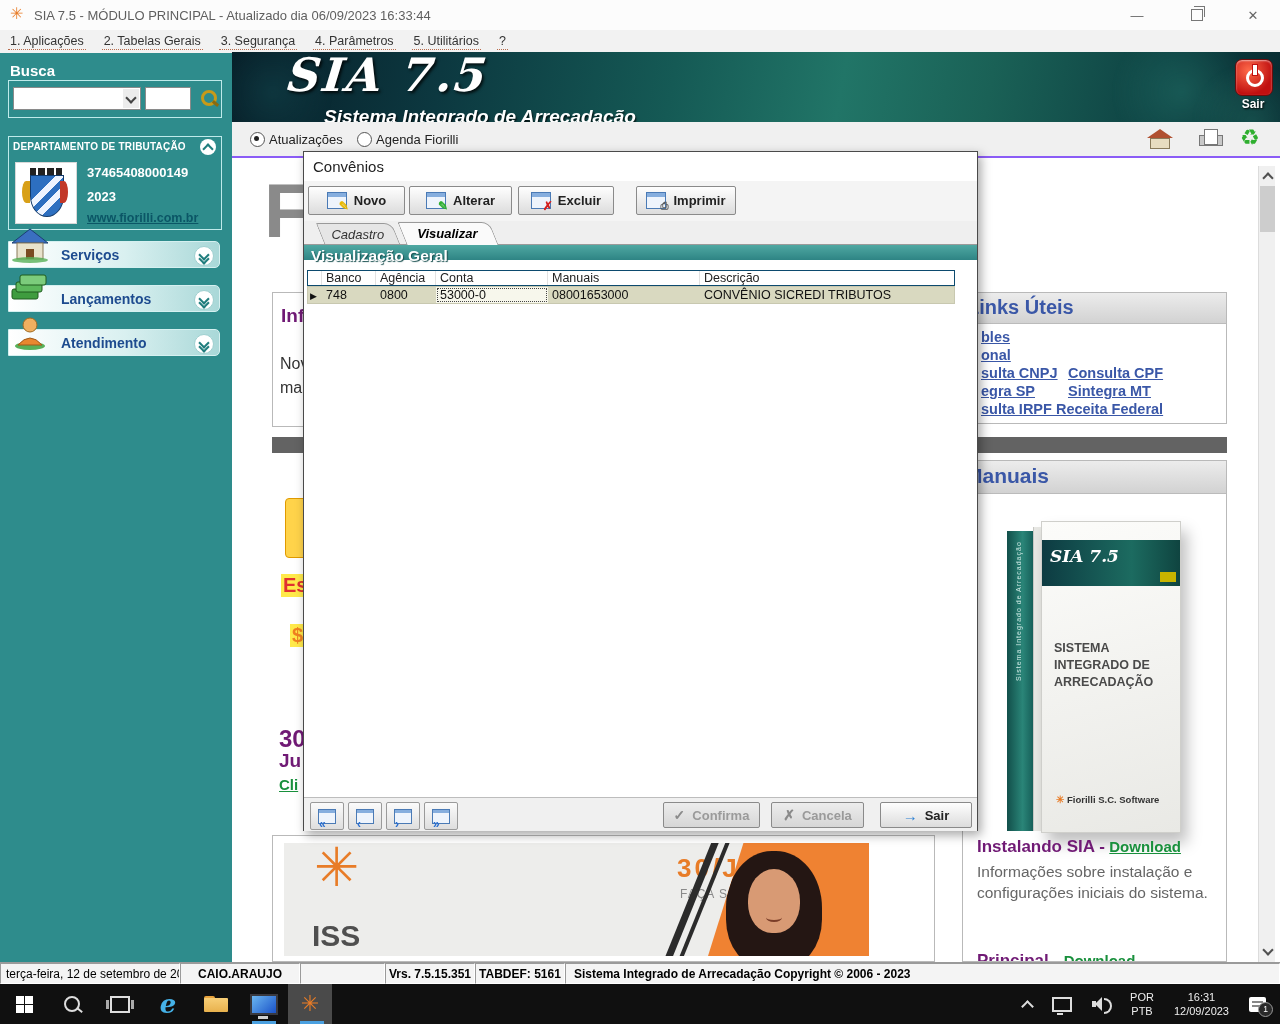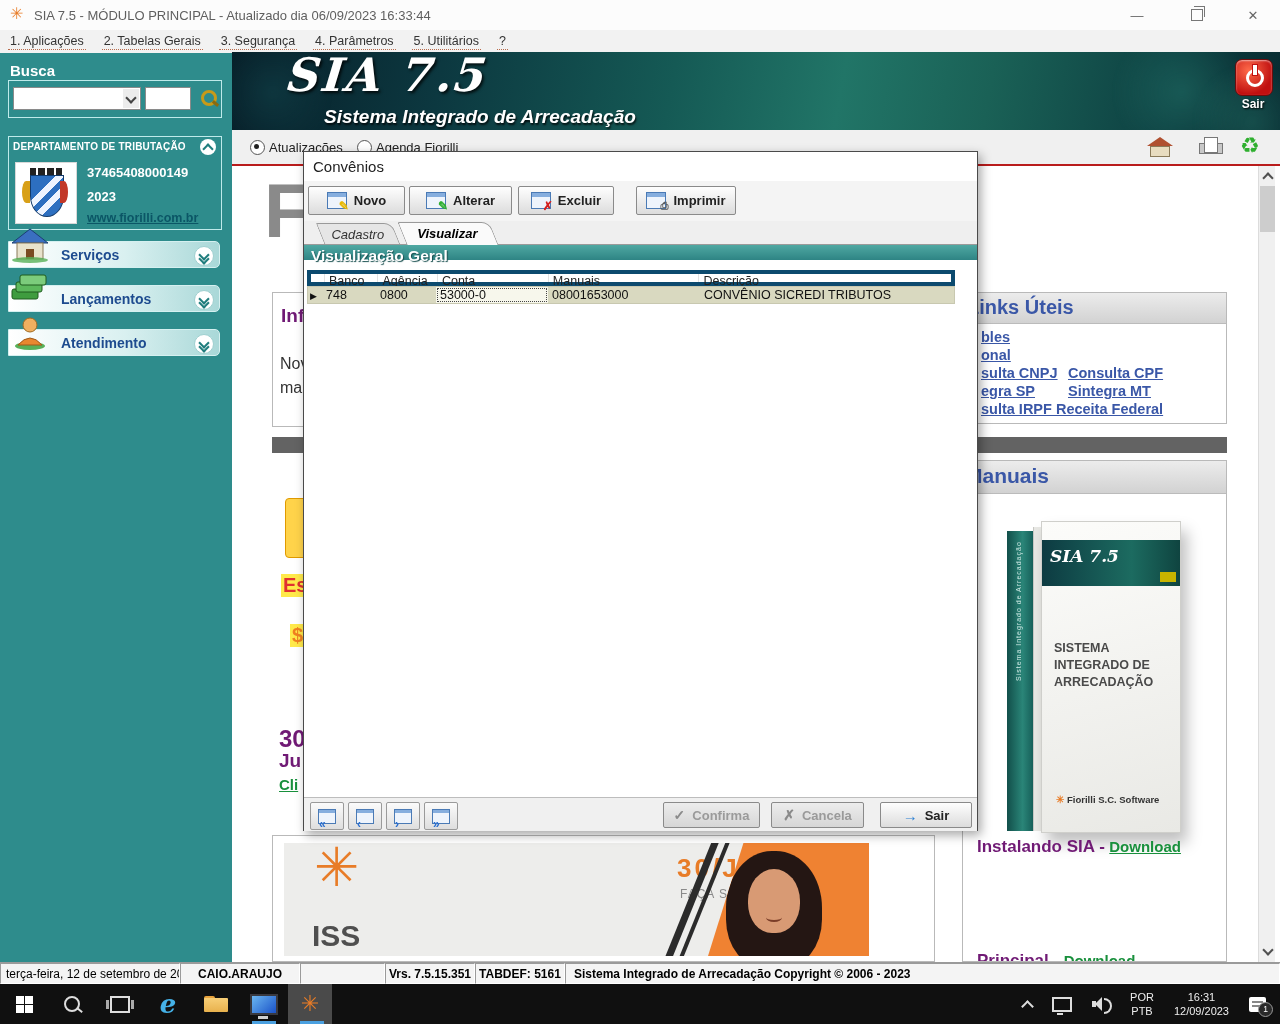--- a/index.html
+++ b/index.html
@@ -50,21 +50,21 @@
     background:linear-gradient(100deg,#071e28 0%,#0c3840 20%,#155a55 42%,#217567 58%,#1a6156 72%,#0e4243 88%,#082b31 100%);}
   .banner .leaf{position:absolute;border-radius:50%;filter:blur(2px);}
   .sia-logo{left:56px;top:-4px;color:#fff;font-family:"DejaVu Serif",serif;font-style:italic;font-weight:bold;font-size:46px;letter-spacing:2px;text-shadow:2px 2px 3px rgba(0,0,0,.8);transform:skewX(-6deg);}
   .sia-sub{left:92px;top:54px;color:#fff;font-size:19px;font-weight:bold;font-style:italic;text-shadow:1px 2px 2px rgba(0,0,0,.8);}
   .sair-btn{left:1003px;top:7px;width:36px;height:35px;border-radius:7px;border:1px solid #6d0c0c;
     background:radial-gradient(circle at 35% 30%,#ff6a4a,#c01010 70%);box-shadow:inset 0 1px 2px rgba(255,255,255,.6);}
   .pwr{position:absolute;left:10px;top:9px;width:12px;height:12px;border:3px solid #fff;border-radius:50%;}
   .pwr-bar{position:absolute;left:16px;top:4px;width:4px;height:10px;background:#fff;border:1px solid #c01010;}
   .sair-lbl{left:1003px;top:45px;width:36px;text-align:center;color:#fff;font-size:12px;font-weight:bold;text-shadow:1px 1px 2px #000;}
   
-  .toolbar{left:232px;top:130px;width:1048px;height:36px;background:#f0f0f0;border-bottom:2px solid #b91c1c;box-sizing:border-box;}
+  .toolbar{left:232px;top:122px;width:1048px;height:36px;background:#f0f0f0;border-bottom:2px solid #8b5cf6;box-sizing:border-box;}
   .radio{width:13px;height:13px;border:1px solid #555;border-radius:50%;background:#fff;}
   .radio .dot{position:absolute;left:3px;top:3px;width:5px;height:5px;border-radius:50%;background:#222;}
   .rlbl{font-size:13px;color:#222;}
   .house{width:26px;height:20px;}
   .house::before{content:"";position:absolute;left:0;top:0;border-left:13px solid transparent;border-right:13px solid transparent;border-bottom:9px solid #b05030;}
   .house::after{content:"";position:absolute;left:3px;top:9px;width:20px;height:11px;background:#e8dcc0;border:1px solid #8a7a5a;box-sizing:border-box;}
   .printer{width:26px;height:20px;}
   .printer::before{content:"";position:absolute;left:2px;top:6px;width:22px;height:9px;background:#c8c8c8;border:1px solid #777;}
   .printer::after{content:"";position:absolute;left:7px;top:0px;width:12px;height:14px;background:#fff;border:1px solid #777;}
   
@@ -112,21 +112,21 @@
   .doc-ic{width:18px;height:15px;border:1px solid #4a7ab5;background:#eef4fc;position:relative;flex:0 0 auto;}
   .doc-ic::before{content:"";position:absolute;left:0;top:0;right:0;height:4px;background:#86aede;}
   .doc-ic .ov{position:absolute;right:-3px;bottom:-4px;font-size:12px;line-height:12px;font-weight:bold;}
   .tabrow{left:0;top:69px;width:673px;height:24px;background:#efefef;border-bottom:1px solid #9a9a9a;box-sizing:border-box;}
   .tab{position:absolute;top:2px;height:21px;transform:skewX(22deg);border:1px solid #9a9a9a;border-bottom:none;background:#e6e6e6;border-radius:2px 8px 0 0;box-sizing:border-box;}
   .tab>span{display:block;transform:skewX(-22deg);padding:3px 0 0 0;text-align:center;font-style:italic;font-size:13px;color:#333;}
   .tab.active{background:#fafafa;z-index:2;top:1px;height:23px;}
   .tab.active>span{font-weight:bold;color:#000;}
   .band{left:0;top:93px;width:673px;height:15px;background:linear-gradient(#4fa8a2,#2e8484);}
   .band span{position:absolute;left:7px;top:2px;color:#fff;font-size:15.5px;font-weight:bold;text-shadow:1px 1px 1px #1a5050;}
-  .thead{left:3px;top:118px;width:648px;height:16px;background:#fff;border:4px solid #0c4a6e;box-sizing:border-box;display:flex;}
+  .thead{left:3px;top:118px;width:648px;height:16px;background:#fff;border:1px solid #0c4a6e;box-sizing:border-box;display:flex;}
   .thead div{font-size:12.5px;color:#222;padding:0 0 0 4px;border-right:1px solid #e2e2e2;box-sizing:border-box;line-height:15px;}
   .trow{left:3px;top:134px;width:648px;height:18px;background:#d9d9c0;border:1px solid #c8c8b0;box-sizing:border-box;display:flex;}
   .trow div{font-size:12.5px;color:#111;padding:1px 0 0 4px;box-sizing:border-box;line-height:15px;white-space:nowrap;overflow:hidden;}
   .cell-sel{background:#f7f7ec;outline:1px dotted #444;outline-offset:-2px;}
   .dlg-footer{left:0;top:645px;width:673px;height:34px;background:#f0f0f0;border-top:1px solid #bdbdbd;box-sizing:border-box;}
   .navbtn{position:absolute;top:4px;width:32px;height:26px;border:1px solid #9a9a9a;background:linear-gradient(#fbfbfb,#dedede);display:flex;align-items:center;justify-content:center;border-radius:2px;}
   .nav-ic{width:16px;height:13px;border:1px solid #4a7ab5;background:#eef4fc;position:relative;}
   .nav-ic::before{content:"";position:absolute;left:0;top:0;right:0;height:3px;background:#86aede;}
   .nav-ic .ar{position:absolute;left:0px;bottom:-6px;font-size:12px;line-height:10px;color:#2a6fd0;font-weight:bold;}
   .btn-dis{color:#9a9a9a !important;background:linear-gradient(#ececec,#d6d6d6);}
@@ -337,20 +337,21 @@
           <div class="boxbrand">
             <span class="fl">✳</span>
             <span>Fiorilli S.C. Software</span>
           </div>
         </div>
       </div>
 
       <div class="abs" style="left:14px;top:376px;width:238px;">
         <span class="frag-blue" style="font-size:17px;">Instalando SIA -</span>
         <span class="greenlk">Download</span>
+        <div style="font-size:15.5px;color:#666;line-height:21px;margin-top:4px;">Informações sobre instalação e configurações iniciais do sistema.</div>
       </div>
       <div class="abs" style="left:14px;top:490px;width:238px;">
         <span class="frag-blue" style="font-size:17px;">Principal -</span>
         <span class="greenlk">Download</span>
       </div>
     </div>
 
     <div class="abs panelbox" style="left:40px;top:669px;width:663px;height:127px;">
       <div class="iss-img">
         <span class="pin">✳</span>

